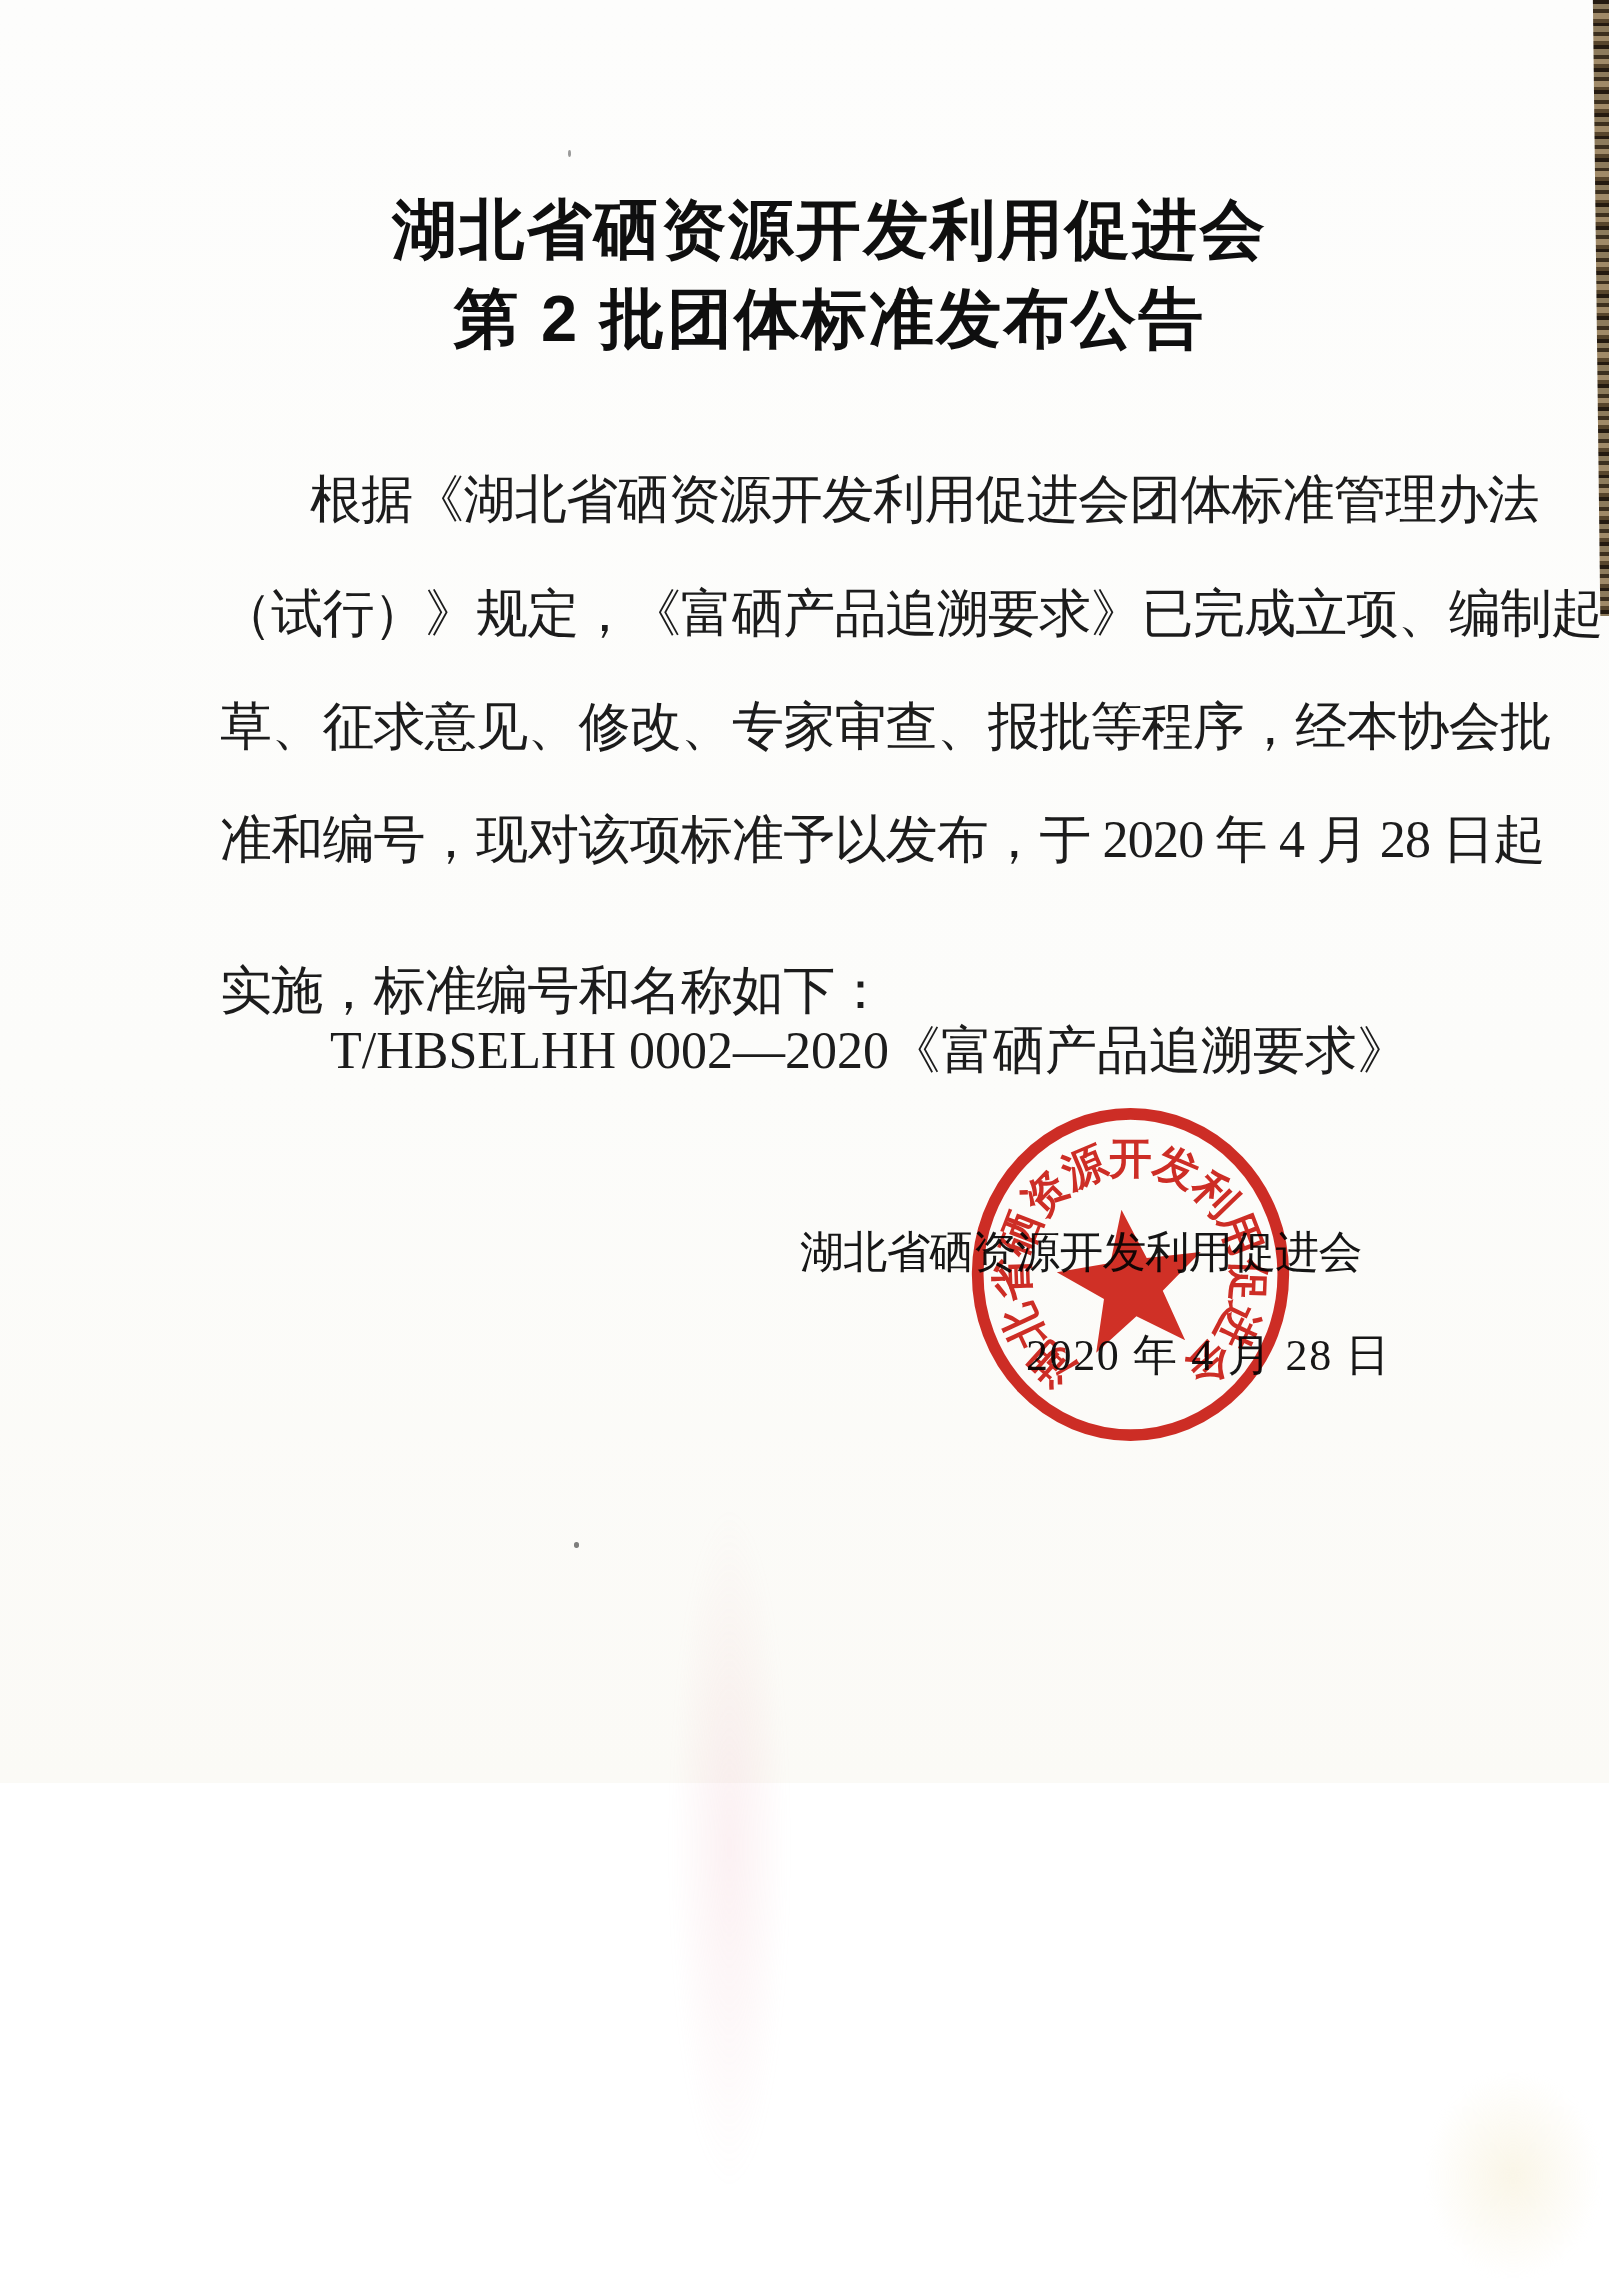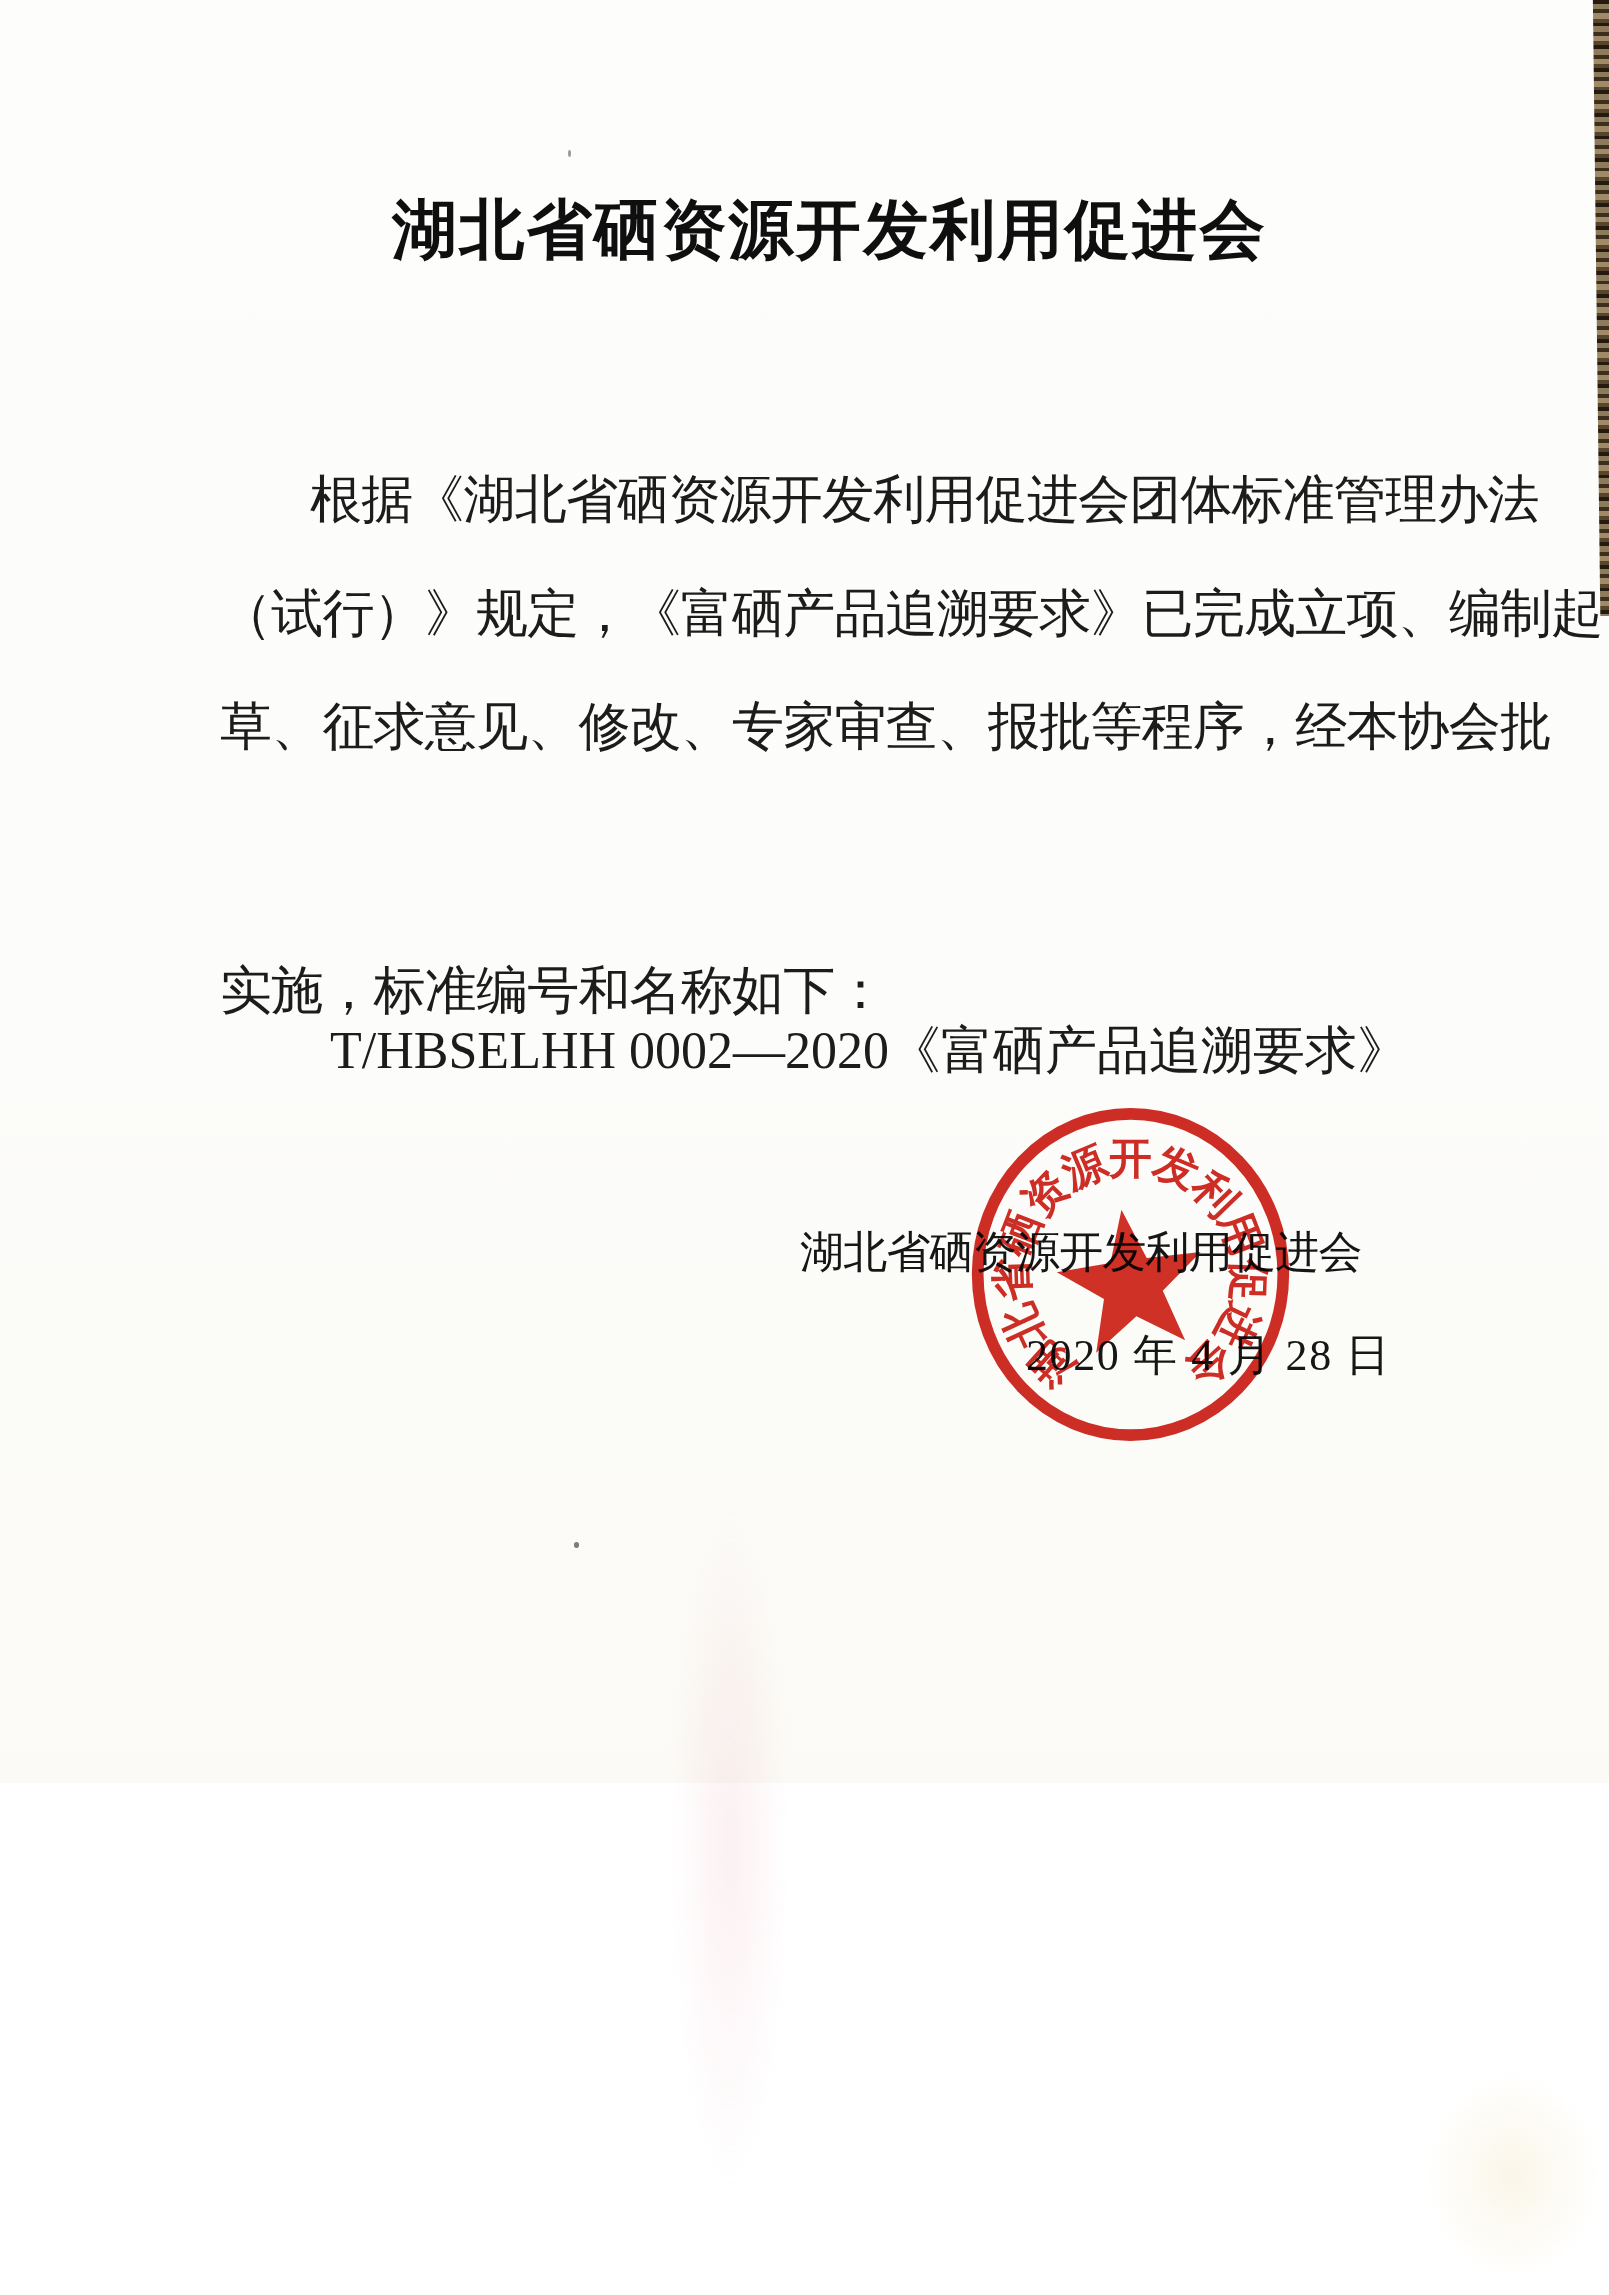--- a/index.html
+++ b/index.html
@@ -103,24 +103,26 @@
   #speck1 { left:574px; top:1542px; width:4.7px; height:5.5px; }
   #speck2 { left:568px; top:150px;  width:3.1px; height:7px; opacity:0.5; }
 </style>
 </head>
 <body>
 
 <div class="page">
 
   <div class="title-line" id="title1">湖北省硒资源开发利用促进会</div>
 
+  <div class="title-line" id="title2">第 2 批团体标准发布公告</div>
 
   <div class="body-line" id="bl0">根据《湖北省硒资源开发利用促进会团体标准管理办法</div>
   <div class="body-line" id="bl2">草、征求意见、修改、专家审查、报批等程序，经本协会批</div>
   <div class="body-line" id="bl1">（试行）》规定，《富硒产品追溯要求》已完成立项、编制起</div>
+  <div class="body-line" id="bl3">准和编号，现对该项标准予以发布，于 2020 年 4 月 28 日起</div>
   <div class="body-line" id="bl4">实施，标准编号和名称如下：</div>
   <div class="body-line" id="bl5">T/HBSELHH 0002—2020《富硒产品追溯要求》</div>
 
   <div class="sig-line" id="signature">湖北省硒资源开发利用促进会</div>
 
   <div class="sig-line" id="sigdate">2020 年 4 月 28 日</div>
 
   <svg id="seal" viewBox="0 0 424 440" xmlns="http://www.w3.org/2000/svg">
     <ellipse id="seal-ring" cx="212" cy="220" rx="196" ry="206" fill="none" stroke-width="15" stroke="#cd1d15"></ellipse>
     <polygon id="seal-star" points="200.4,137.0 232.8,198.7 302.1,191.0 253.4,240.9 282.1,304.5 219.6,273.6 168.0,320.5 178.0,251.5 117.5,217.0 186.2,205.2" fill="#d02016"></polygon>

